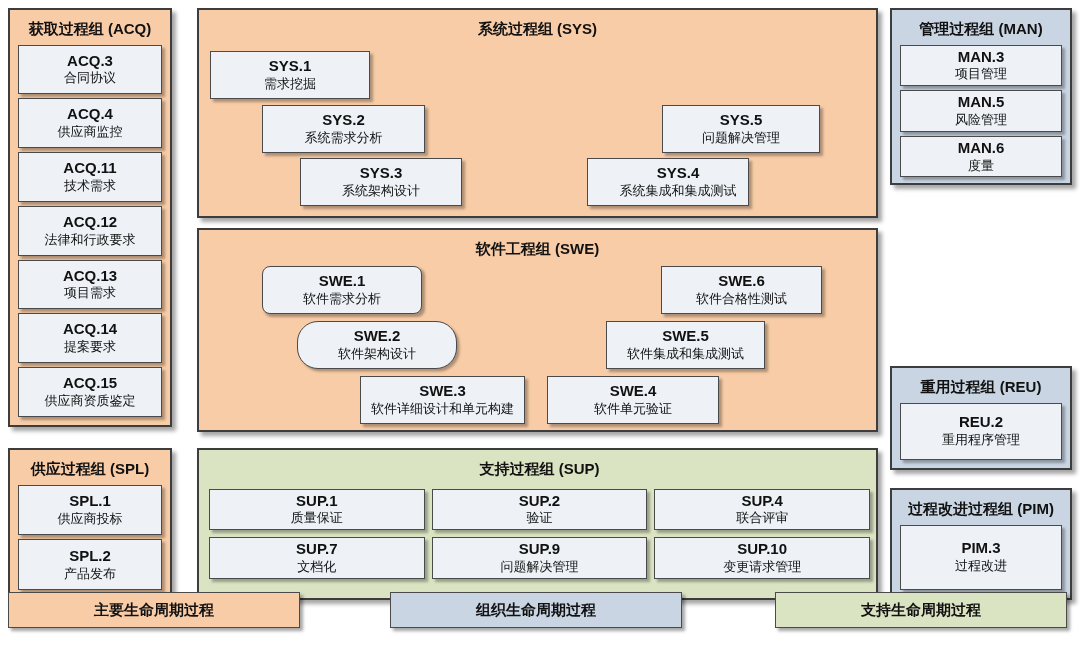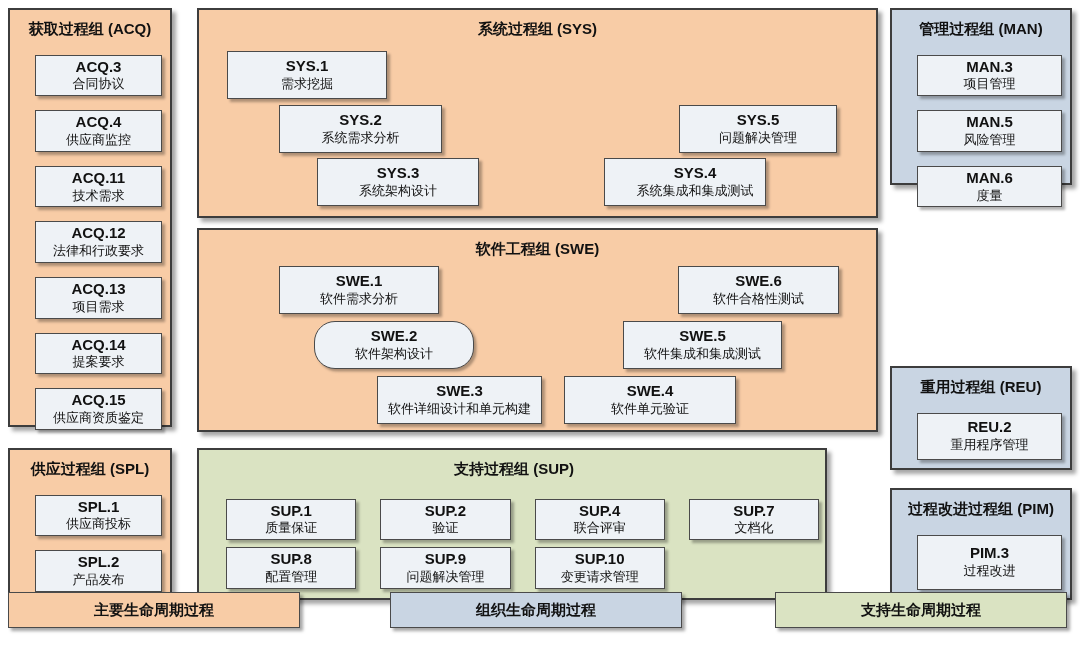--- a/index.html
+++ b/index.html
@@ -12,34 +12,34 @@
     position:absolute;border:2px solid #3d3d3d;box-sizing:border-box;
     box-shadow:4px 4px 4px rgba(0,0,0,0.35);
   }
   .panel.orange{background:#F8CCA6;}
   .panel.blue{background:#C9D5E3;}
   .panel.green{background:#DAE3C2;}
   .panel-title{
     text-align:center;font-weight:bold;font-size:15px;line-height:1.3;
     flex:0 0 auto;padding-top:2px;
   }
-  .panel.col{display:flex;flex-direction:column;padding:7px 8px 8px 8px;gap:14px;}
+  .panel.col{display:flex;flex-direction:column;padding:7px 8px 8px 8px;gap:4px;}
   .panel.col .panel-title{margin-bottom:2px;}
   .pbox{
     background:#EEF2F6;border:1.5px solid #4a4a4a;box-sizing:border-box;
     box-shadow:2.5px 2.5px 2.5px rgba(0,0,0,0.3);
     display:flex;flex-direction:column;align-items:center;justify-content:center;
-    text-align:center;padding:2px 4px;margin-left:17px;
+    text-align:center;padding:2px 4px;
   }
   .panel.col .pbox{flex:1 1 auto;}
   .pbox .code{font-weight:bold;font-size:15px;line-height:1.25;}
   .pbox .name{font-size:13px;line-height:1.3;}
   .panel.abs .pbox{position:absolute;}
   .sup-grid{
-    display:grid;grid-template-columns:repeat(4,1fr);grid-auto-rows:1fr;
+    display:grid;grid-template-columns:repeat(3,1fr);grid-auto-rows:1fr;
     gap:7px;flex:1 1 auto;margin-top:4px;
   }
   .legend-bar{
     position:absolute;top:592px;height:36px;width:292px;box-sizing:border-box;
     border:1.5px solid #4a4a4a;box-shadow:3px 3px 3px rgba(0,0,0,0.35);
     display:flex;align-items:center;justify-content:center;
     font-weight:bold;font-size:15px;
   }
   .legend-bar.orange{background:#F8CCA6;left:8px;}
   .legend-bar.blue{background:#C9D5E3;left:390px;}
@@ -111,21 +111,21 @@
     <div class="name">问题解决管理</div>
   </div>
   <div class="pbox" style="left:388px;top:148px;width:162px;height:48px;padding-left:24px;">
     <div class="code">SYS.4</div>
     <div class="name">系统集成和集成测试</div>
   </div>
 </div>
 
 <div class="panel orange abs" style="left:197px;top:228px;width:681px;height:204px;">
   <div class="panel-title" style="margin-top:7px;">软件工程组 (SWE)</div>
-  <div class="pbox" style="left:63px;top:36px;width:160px;height:48px;">
+  <div class="pbox" style="left:63px;top:36px;width:160px;height:48px;border-radius:8px;">
     <div class="code">SWE.1</div>
     <div class="name">软件需求分析</div>
   </div>
   <div class="pbox" style="left:462px;top:36px;width:161px;height:48px;">
     <div class="code">SWE.6</div>
     <div class="name">软件合格性测试</div>
   </div>
   <div class="pbox" style="left:98px;top:91px;width:160px;height:48px;border-radius:21px;">
     <div class="code">SWE.2</div>
     <div class="name">软件架构设计</div>
@@ -137,42 +137,38 @@
   <div class="pbox" style="left:161px;top:146px;width:165px;height:48px;">
     <div class="code">SWE.3</div>
     <div class="name">软件详细设计和单元构建</div>
   </div>
   <div class="pbox" style="left:348px;top:146px;width:172px;height:48px;">
     <div class="code">SWE.4</div>
     <div class="name">软件单元验证</div>
   </div>
 </div>
 
-<div class="panel green col" style="left:197px;top:448px;width:630px;height:152px;padding:7px 6px 9px 10px;">
+<div class="panel green col" style="left:197px;top:448px;width:681px;height:152px;padding:7px 6px 9px 10px;">
   <div class="panel-title">支持过程组 (SUP)</div>
   <div class="sup-grid">
     <div class="pbox">
       <div class="code">SUP.1</div>
       <div class="name">质量保证</div>
     </div>
     <div class="pbox">
       <div class="code">SUP.2</div>
       <div class="name">验证</div>
     </div>
     <div class="pbox">
       <div class="code">SUP.4</div>
       <div class="name">联合评审</div>
     </div>
     <div class="pbox">
       <div class="code">SUP.7</div>
       <div class="name">文档化</div>
-    </div>
-    <div class="pbox">
-      <div class="code">SUP.8</div>
-      <div class="name">配置管理</div>
     </div>
     <div class="pbox">
       <div class="code">SUP.9</div>
       <div class="name">问题解决管理</div>
     </div>
     <div class="pbox">
       <div class="code">SUP.10</div>
       <div class="name">变更请求管理</div>
     </div>
     <div></div>

